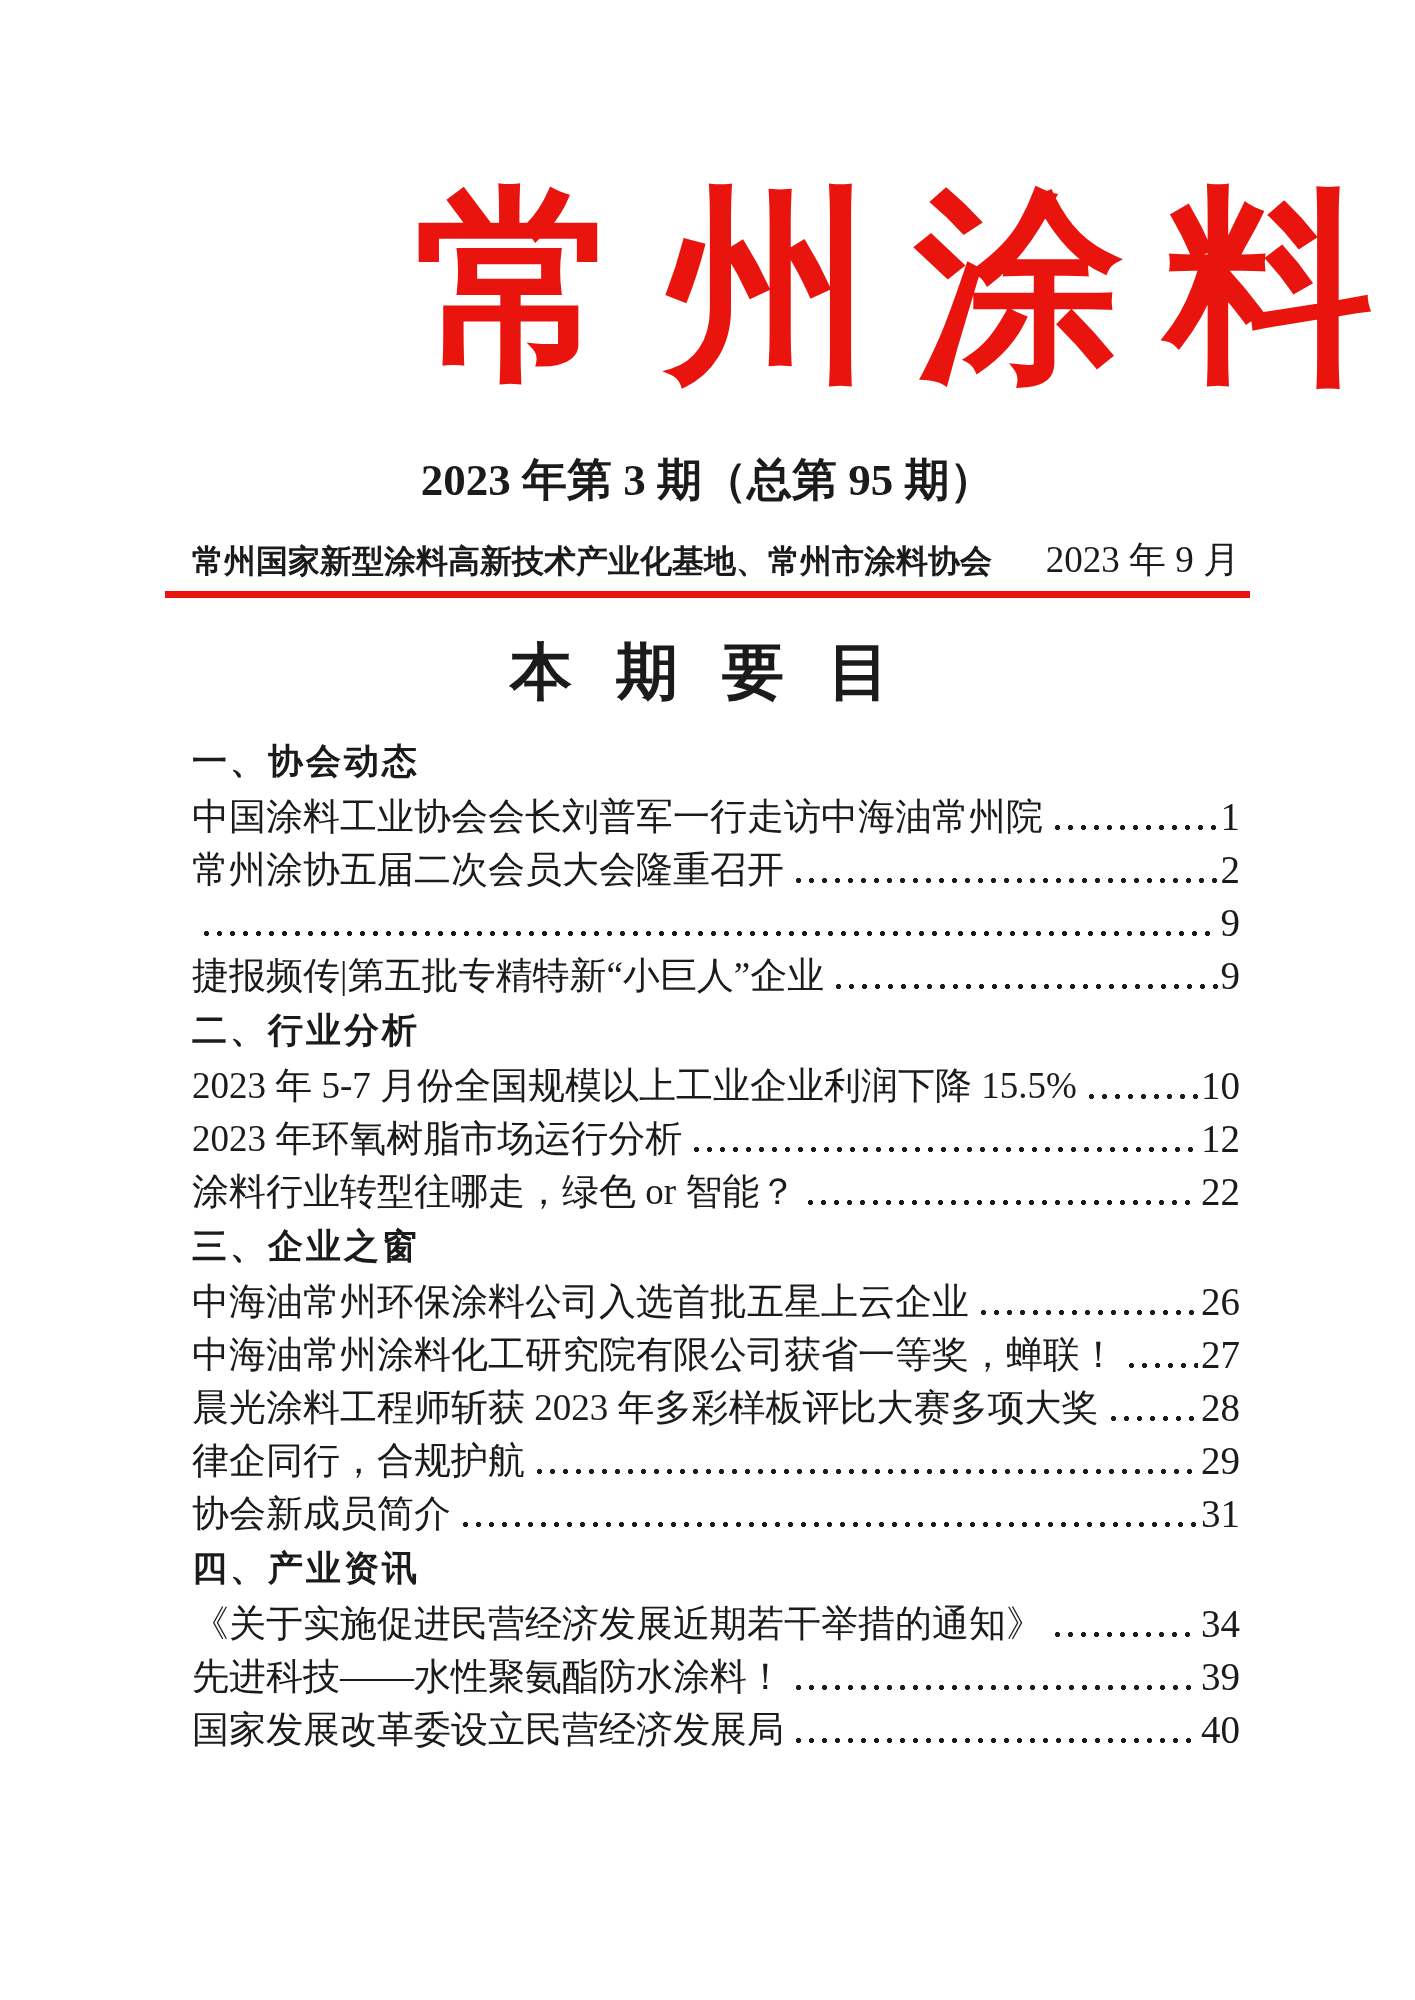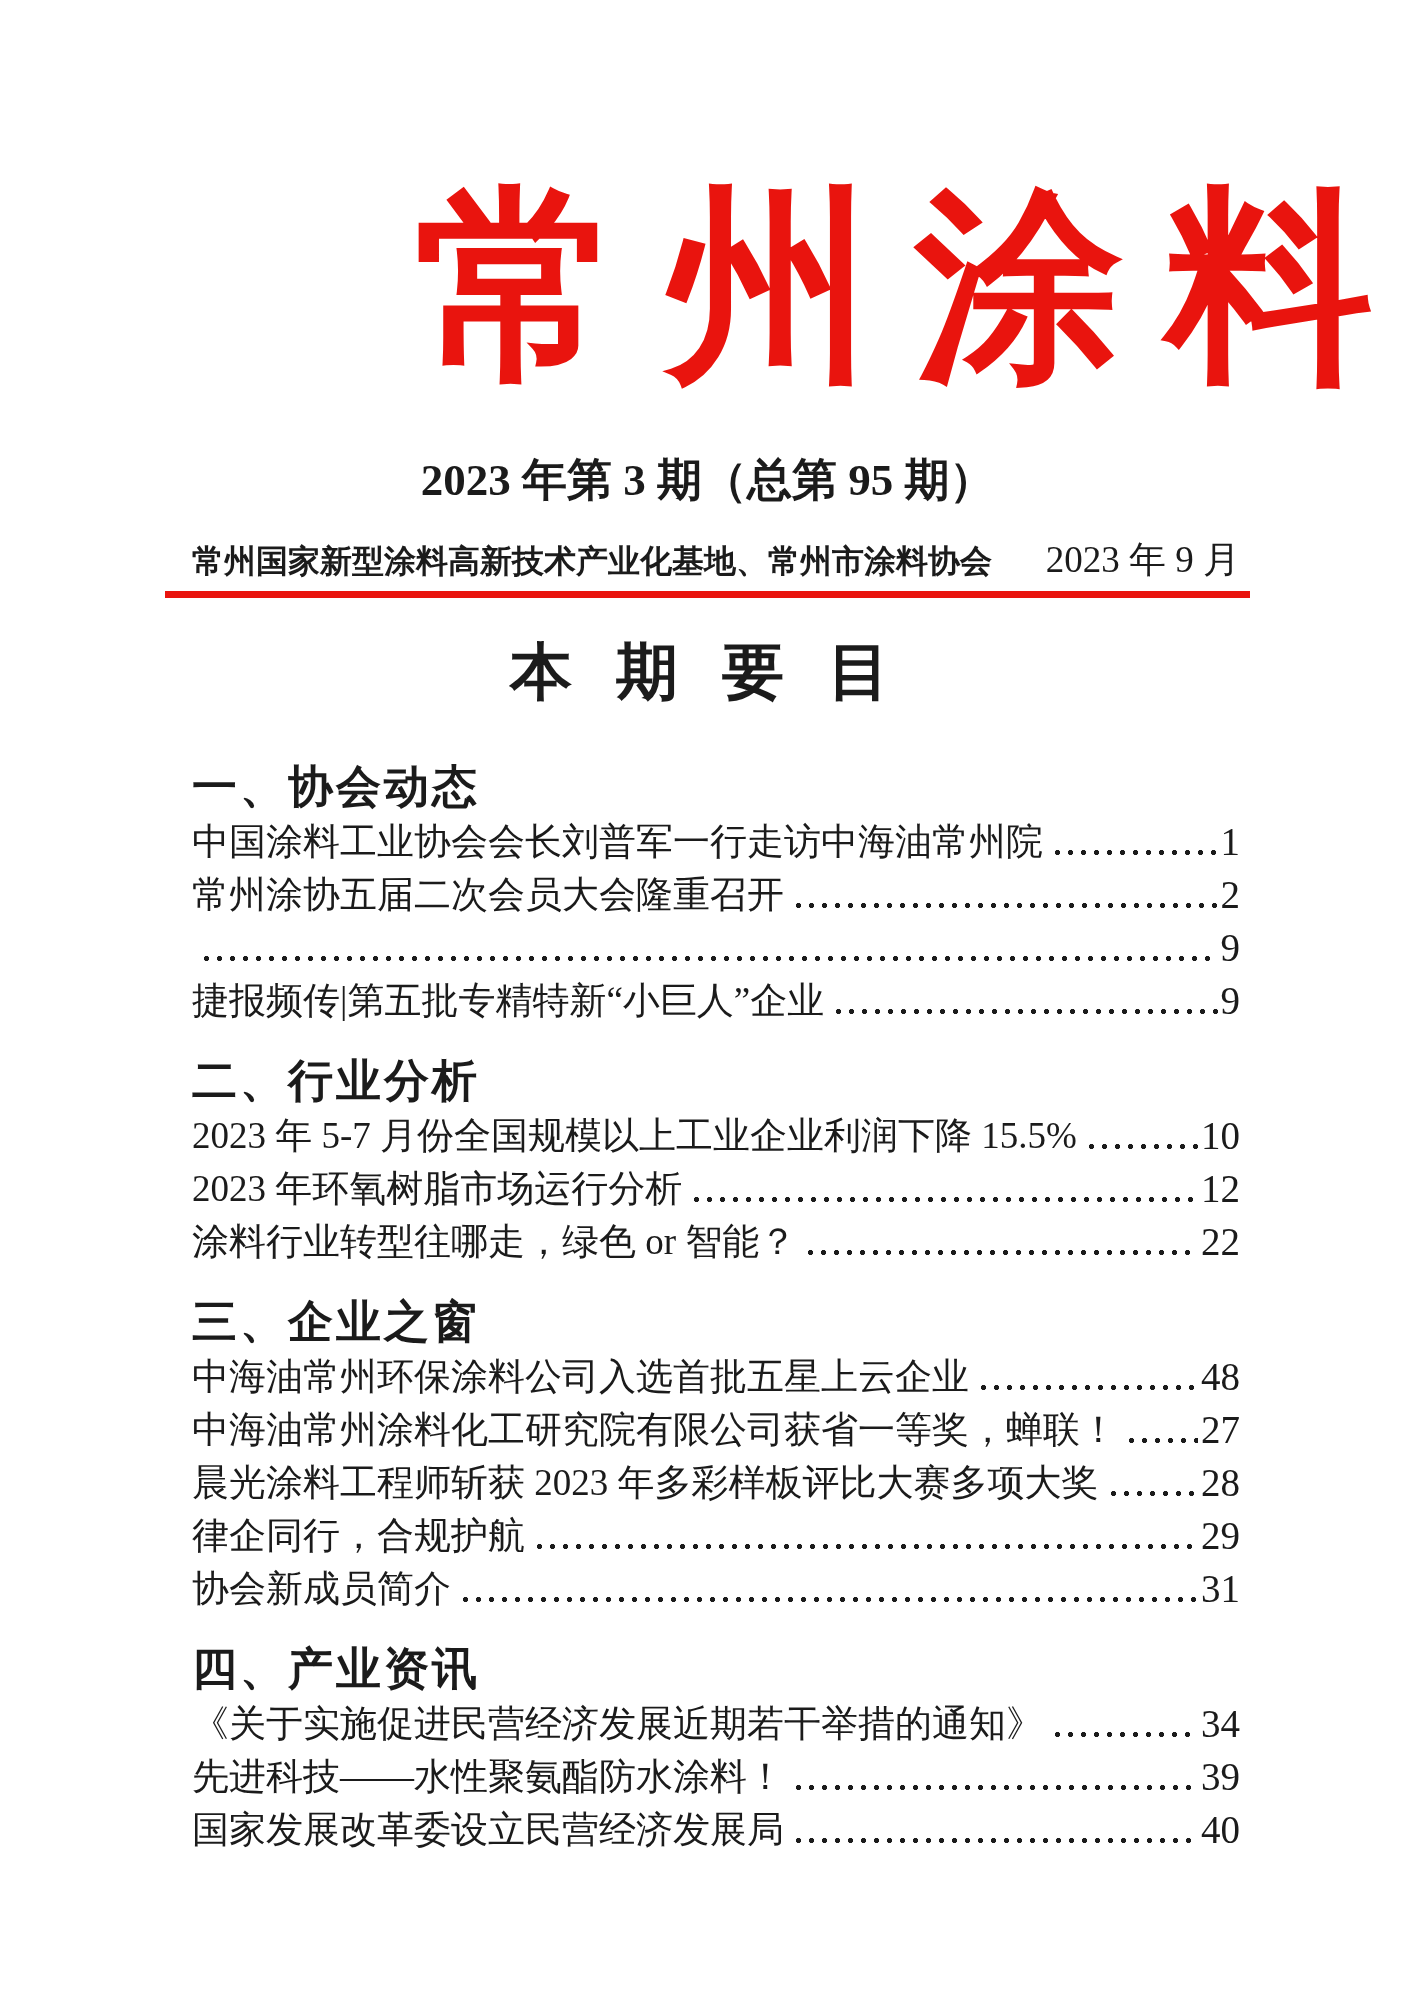--- a/index.html
+++ b/index.html
@@ -60,27 +60,26 @@
     line-height:92px;
     letter-spacing:44px;
     padding-left:29px;
     box-sizing:border-box;
     white-space:nowrap;
   }
   .toc{
     position:absolute;top:733px;left:192px;width:1048px;
   }
   .toc-section{
-    font-family:Liberation Sans, sans-serif;
-    font-weight:bold;
-    font-size:45px;
+    font-family:Liberation Serif, serif;
+    font-weight:bold;
+    font-size:35px;
     height:57px;line-height:57px;
     letter-spacing:3px;
     white-space:nowrap;
-    margin-top:25px;
   }
   .toc-row{
     display:flex;
     align-items:flex-end;
     height:53px;
     font-size:37px;
     justify-content:space-between;
   }
   .toc-title{
     white-space:nowrap;
@@ -153,21 +152,21 @@
     </div>
     <div class="toc-row">
       <span class="toc-title">涂料行业转型往哪走，绿色 or 智能？</span>
       <span class="leader"></span>
       <span class="toc-page">22</span>
     </div>
     <div class="toc-section">三、企业之窗</div>
     <div class="toc-row">
       <span class="toc-title">中海油常州环保涂料公司入选首批五星上云企业</span>
       <span class="leader"></span>
-      <span class="toc-page">48</span>
+      <span class="toc-page">26</span>
     </div>
     <div class="toc-row">
       <span class="toc-title">中海油常州涂料化工研究院有限公司获省一等奖，蝉联！</span>
       <span class="leader"></span>
       <span class="toc-page">27</span>
     </div>
     <div class="toc-row">
       <span class="toc-title">晨光涂料工程师斩获 2023 年多彩样板评比大赛多项大奖</span>
       <span class="leader"></span>
       <span class="toc-page">28</span>

